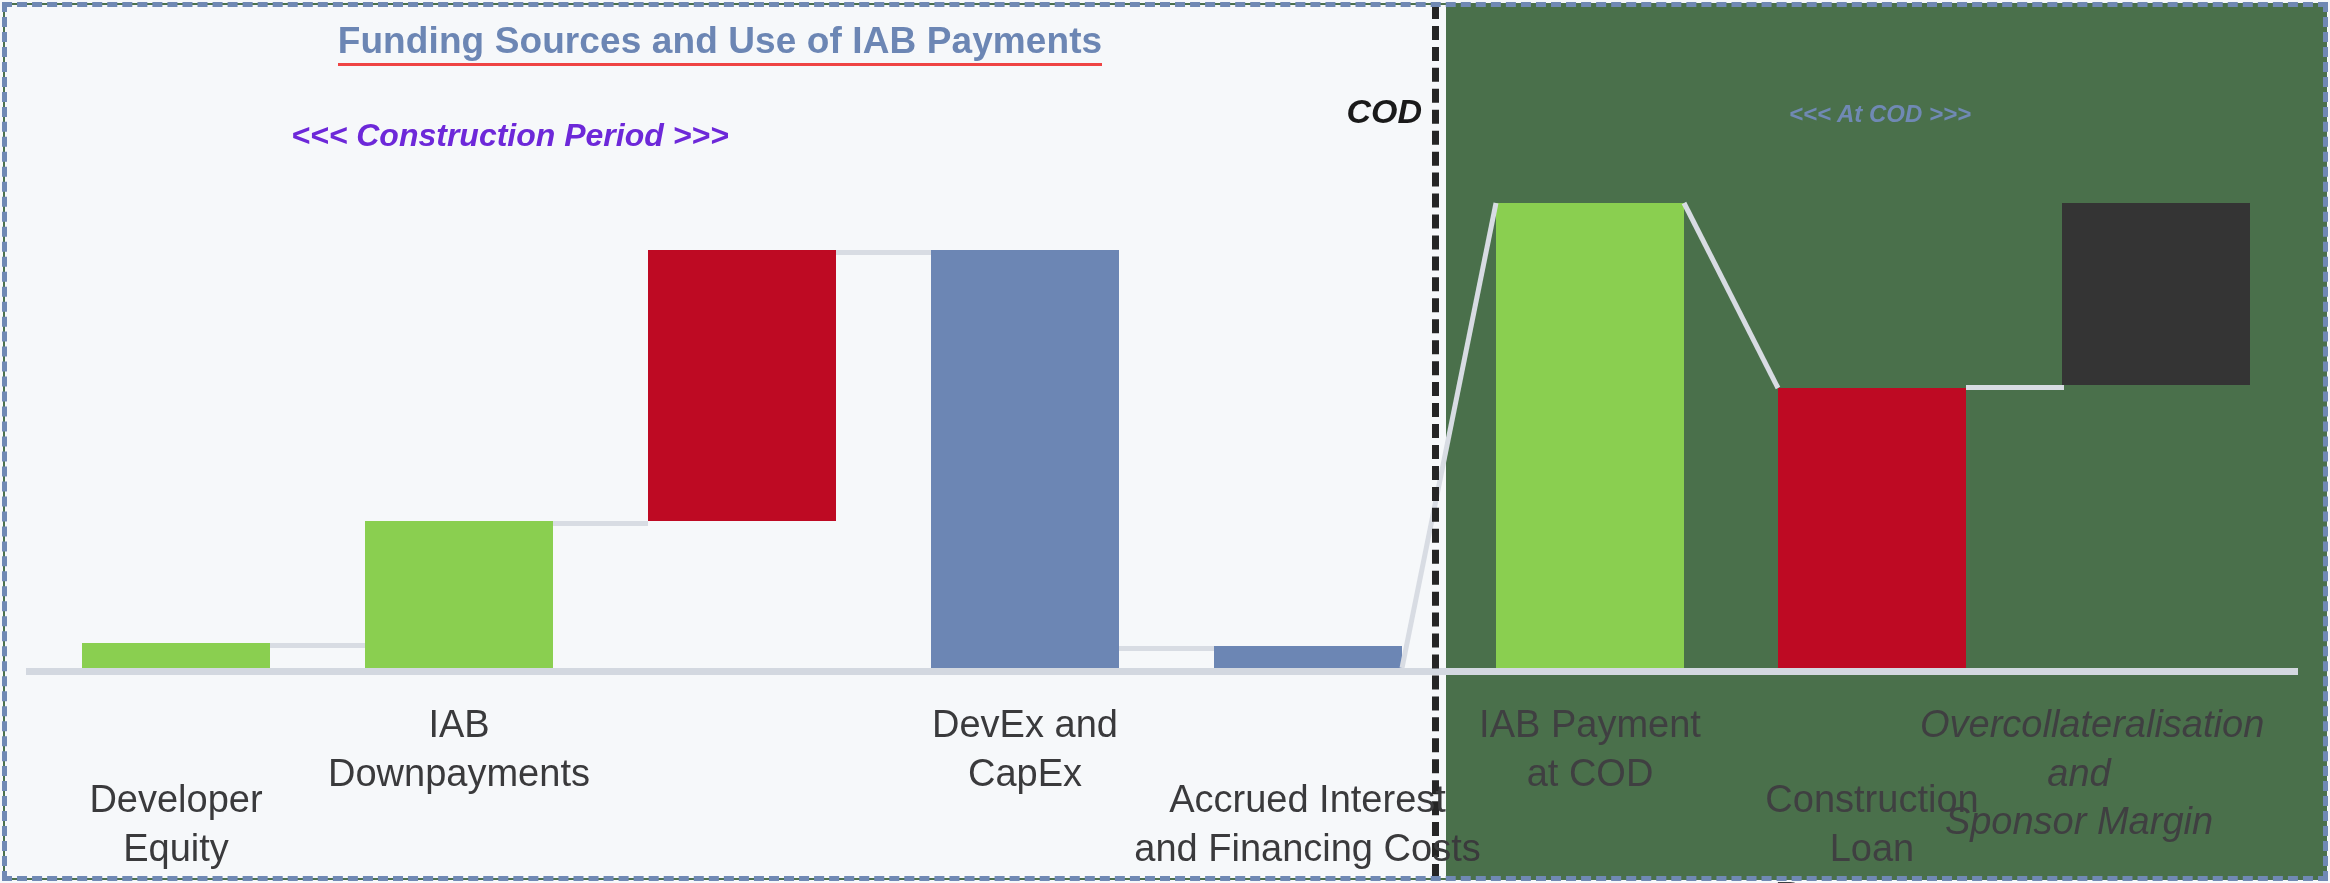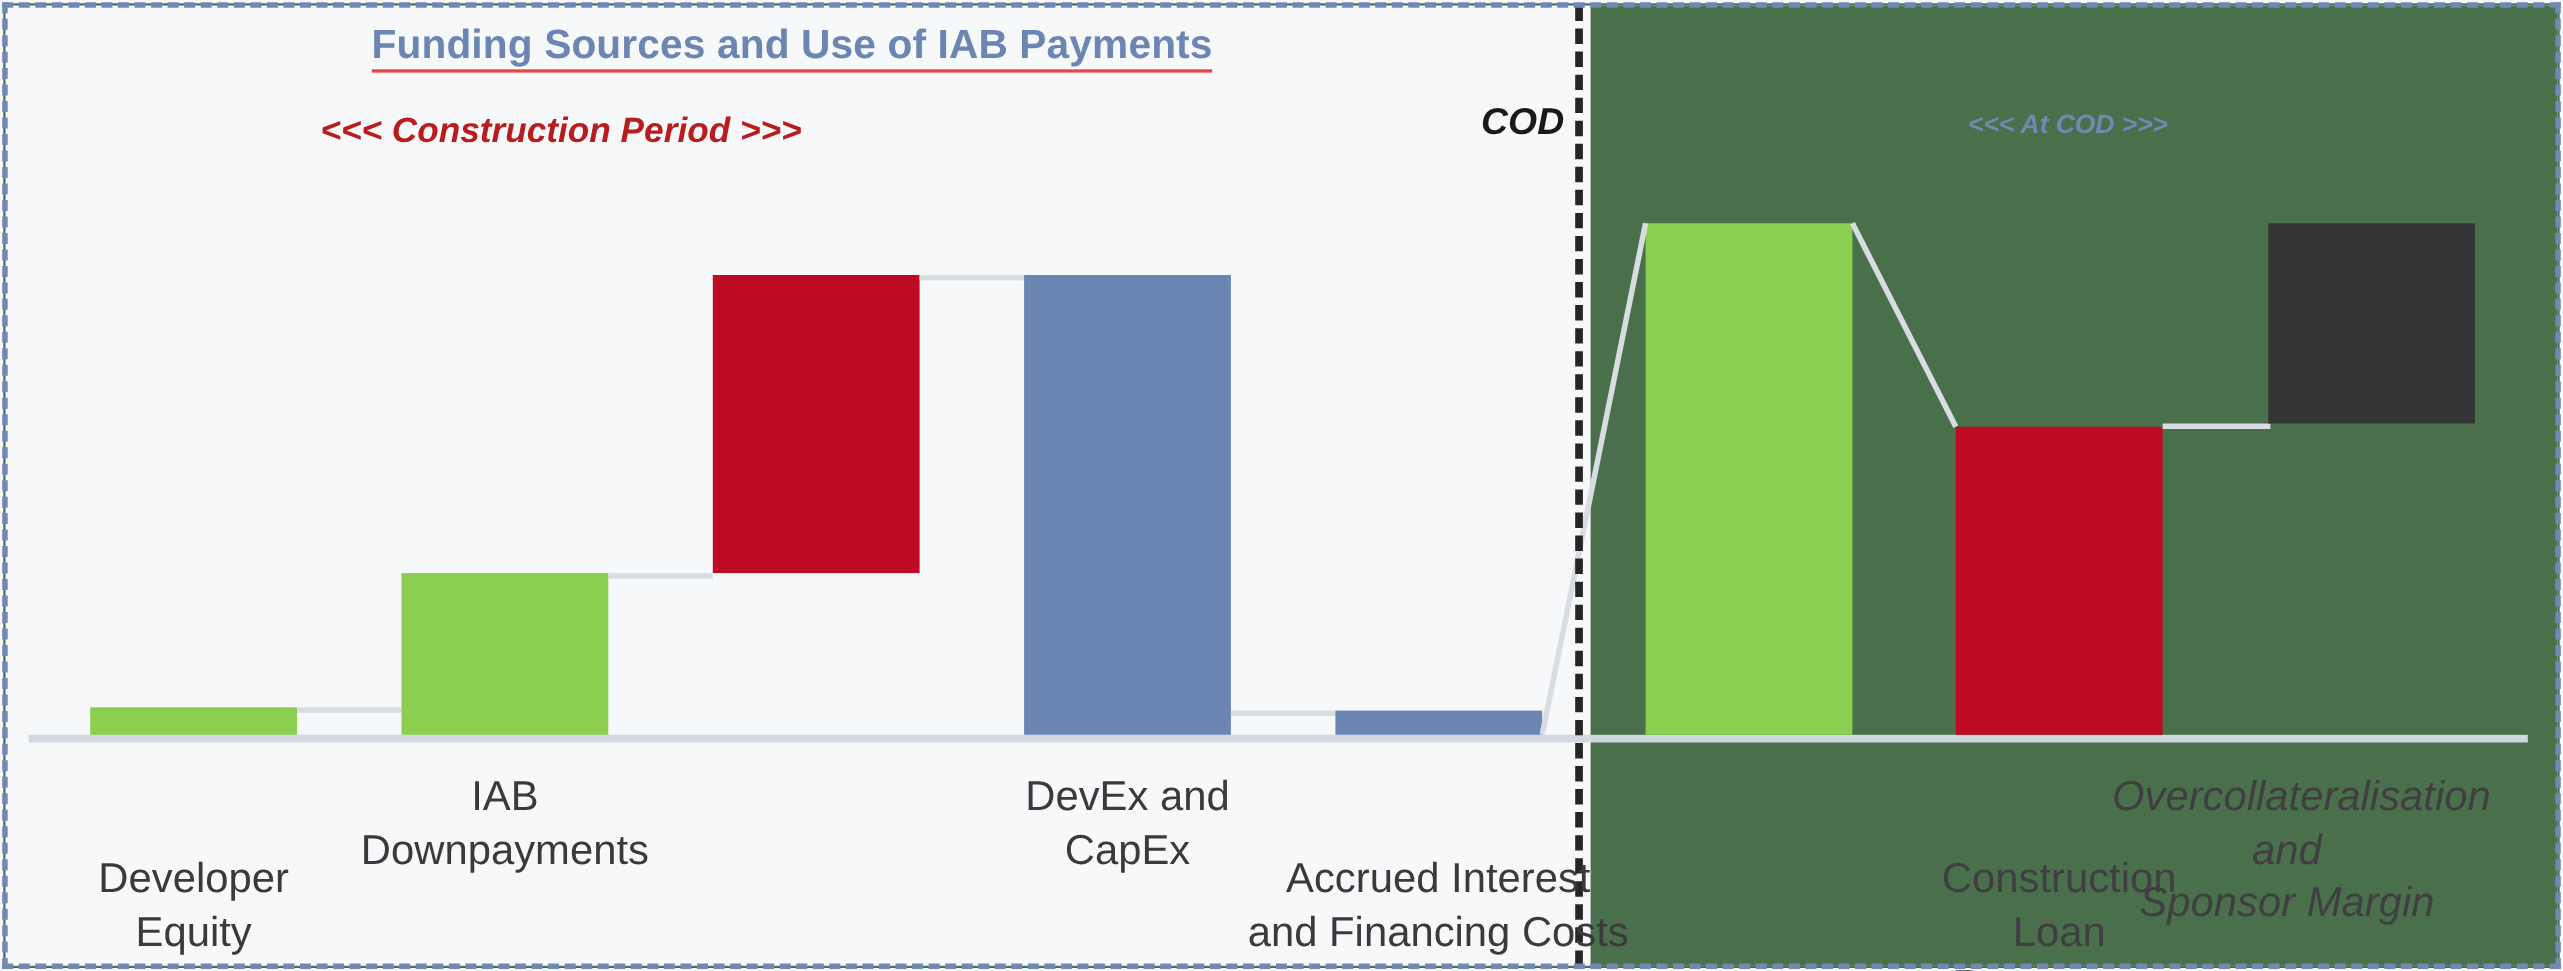--- a/index.html
+++ b/index.html
@@ -62,27 +62,27 @@
     color: #6C86B4;
     letter-spacing: 0.1px;
   }
   .chart-title span.u {
     border-bottom: 3px solid #ef4444;
     padding-bottom: 2px;
   }
   
   .period-left {
     position: absolute;
-    left: 180px; top: 100px;
+    left: 180px; top: 117px;
     width: 660px;
     text-align: center;
     font-size: 32px;
     font-weight: bold;
     font-style: italic;
-    color: #b91c1c;
+    color: #6d28d9;
   }
   .period-right {
     position: absolute;
     left: 1500px; top: 100px;
     width: 760px;
     text-align: center;
     font-size: 24px;
     font-weight: bold;
     font-style: italic;
     color: #7089B4;
@@ -185,20 +185,22 @@
 
   <div class="bar-label" style="left:305px; top:700px; width:308px;">IAB Downpayments</div>
 
 
   <div class="bar-label" style="left:875px; top:700px; width:300px;">DevEx and
 CapEx</div>
 
   <div class="bar-label" style="left:1130px; top:775px; width:355px;">Accrued Interest
 and Financing Costs</div>
 
+  <div class="bar-label on-dark" style="left:1440px; top:700px; width:300px;">IAB Payment
+at COD</div>
 
   <div class="bar-label on-dark" style="left:1722px; top:775px; width:300px;">Construction Loan
 Repayment</div>
 
   <div class="bar-label on-dark" style="left:1920px; top:700px; width:318px;font-style:italic;">Overcollateralisation
 and
 Sponsor Margin</div>
 
   <div class="frame-green"></div>
   <div class="frame-dashed"></div>

